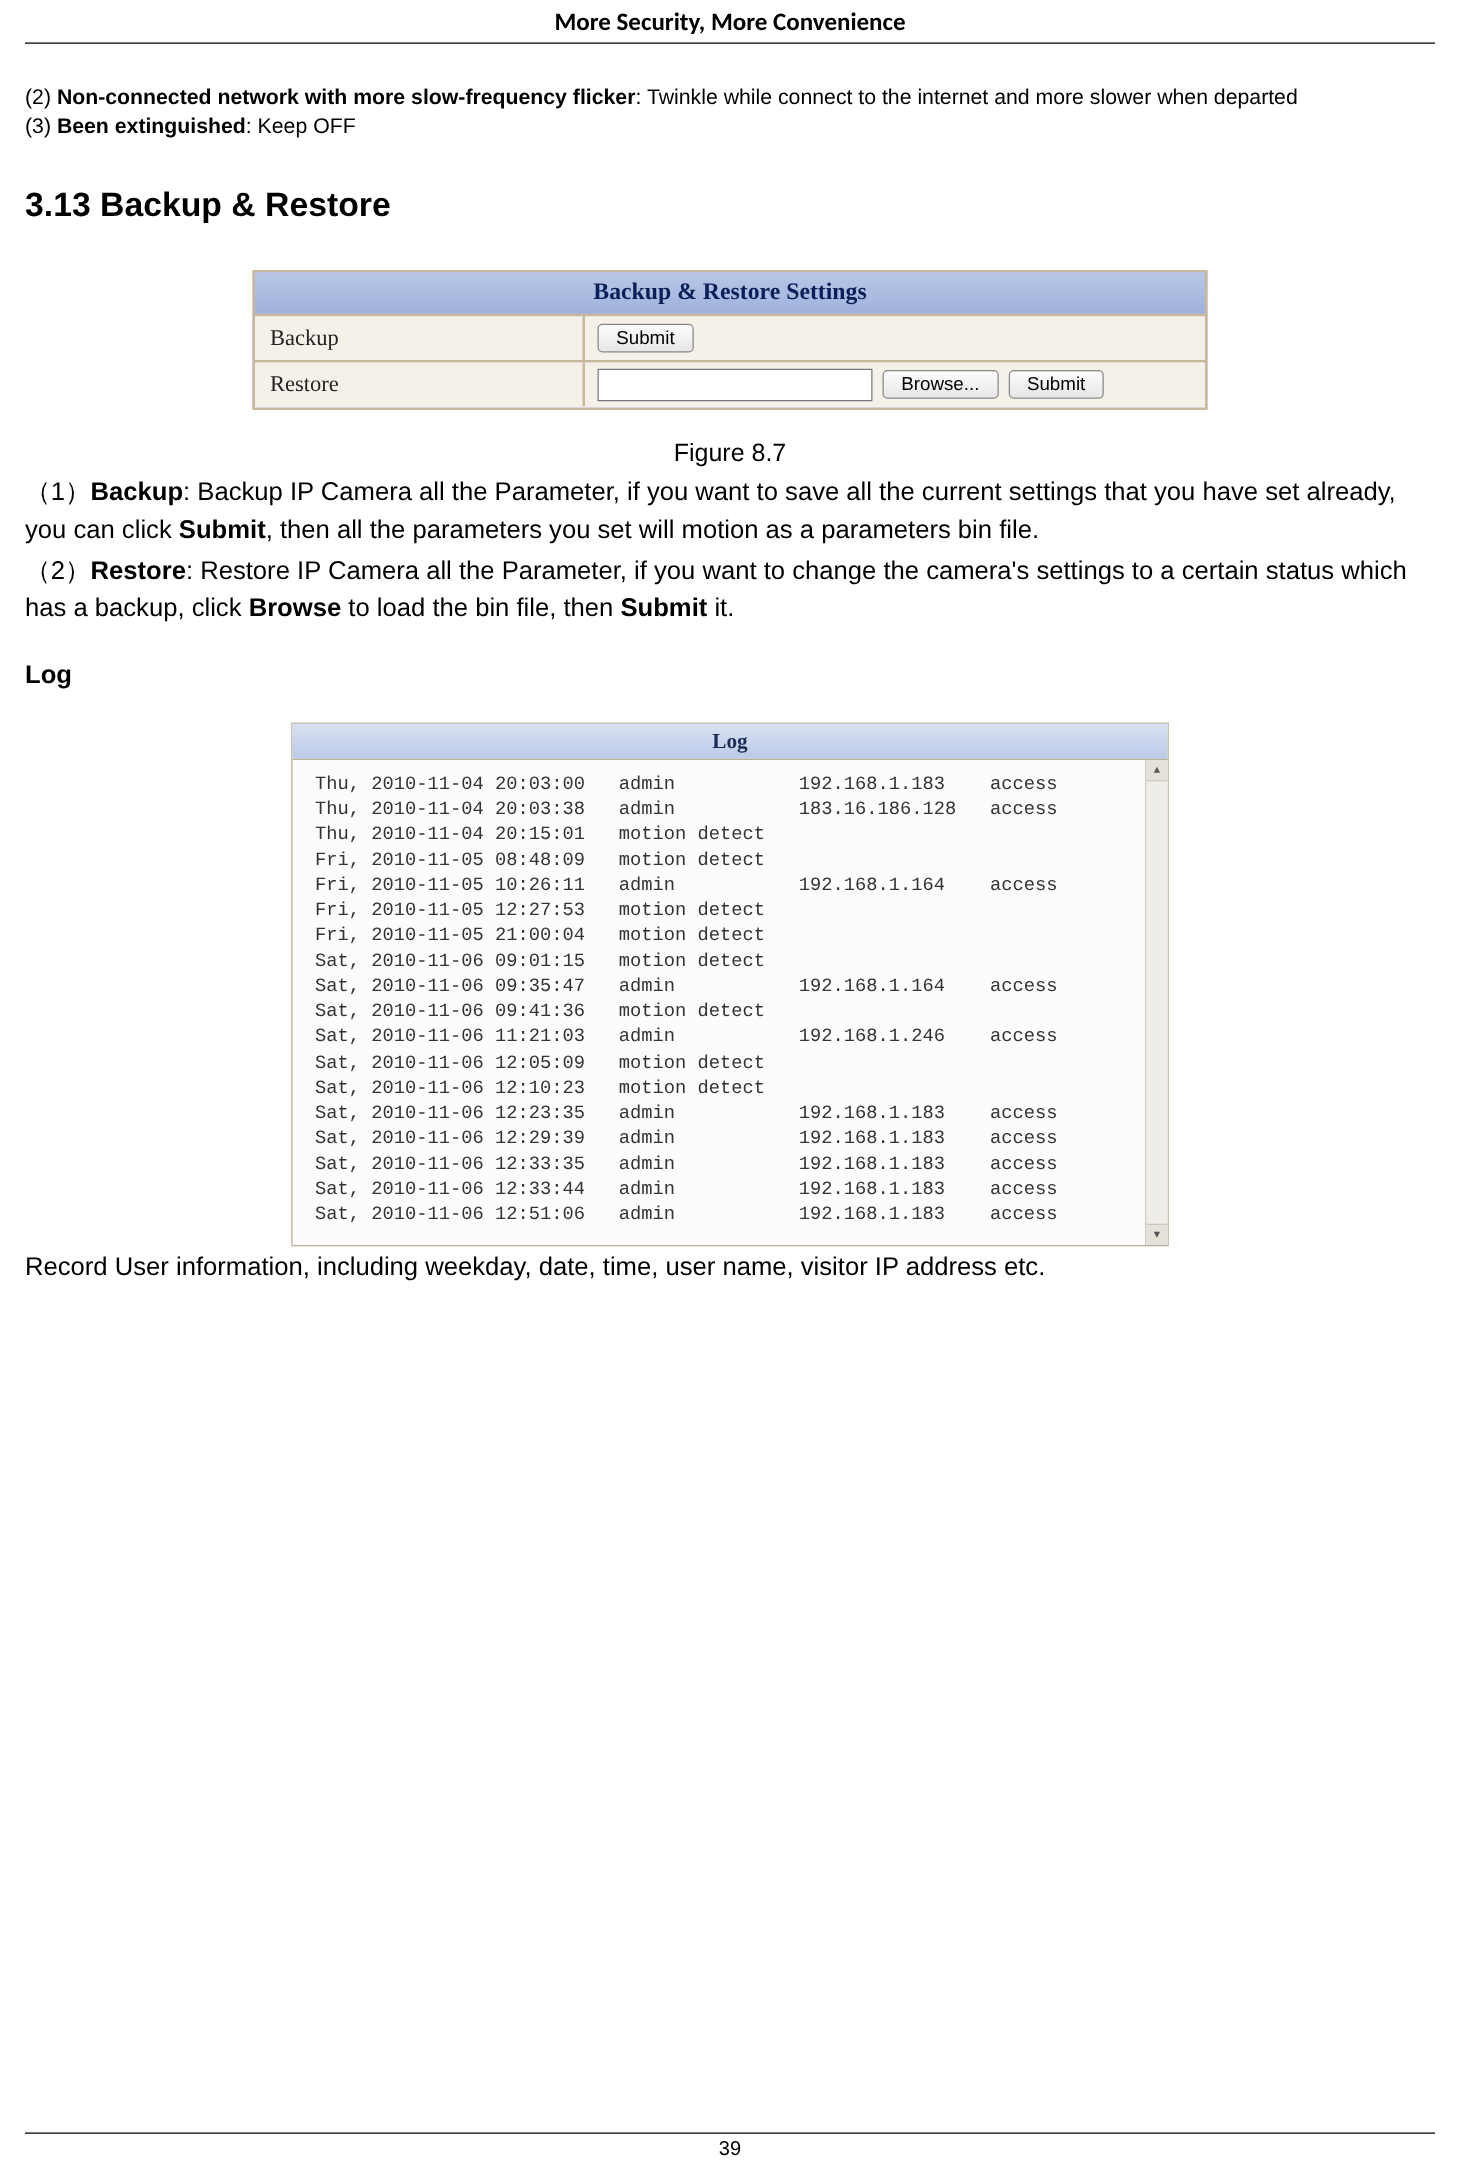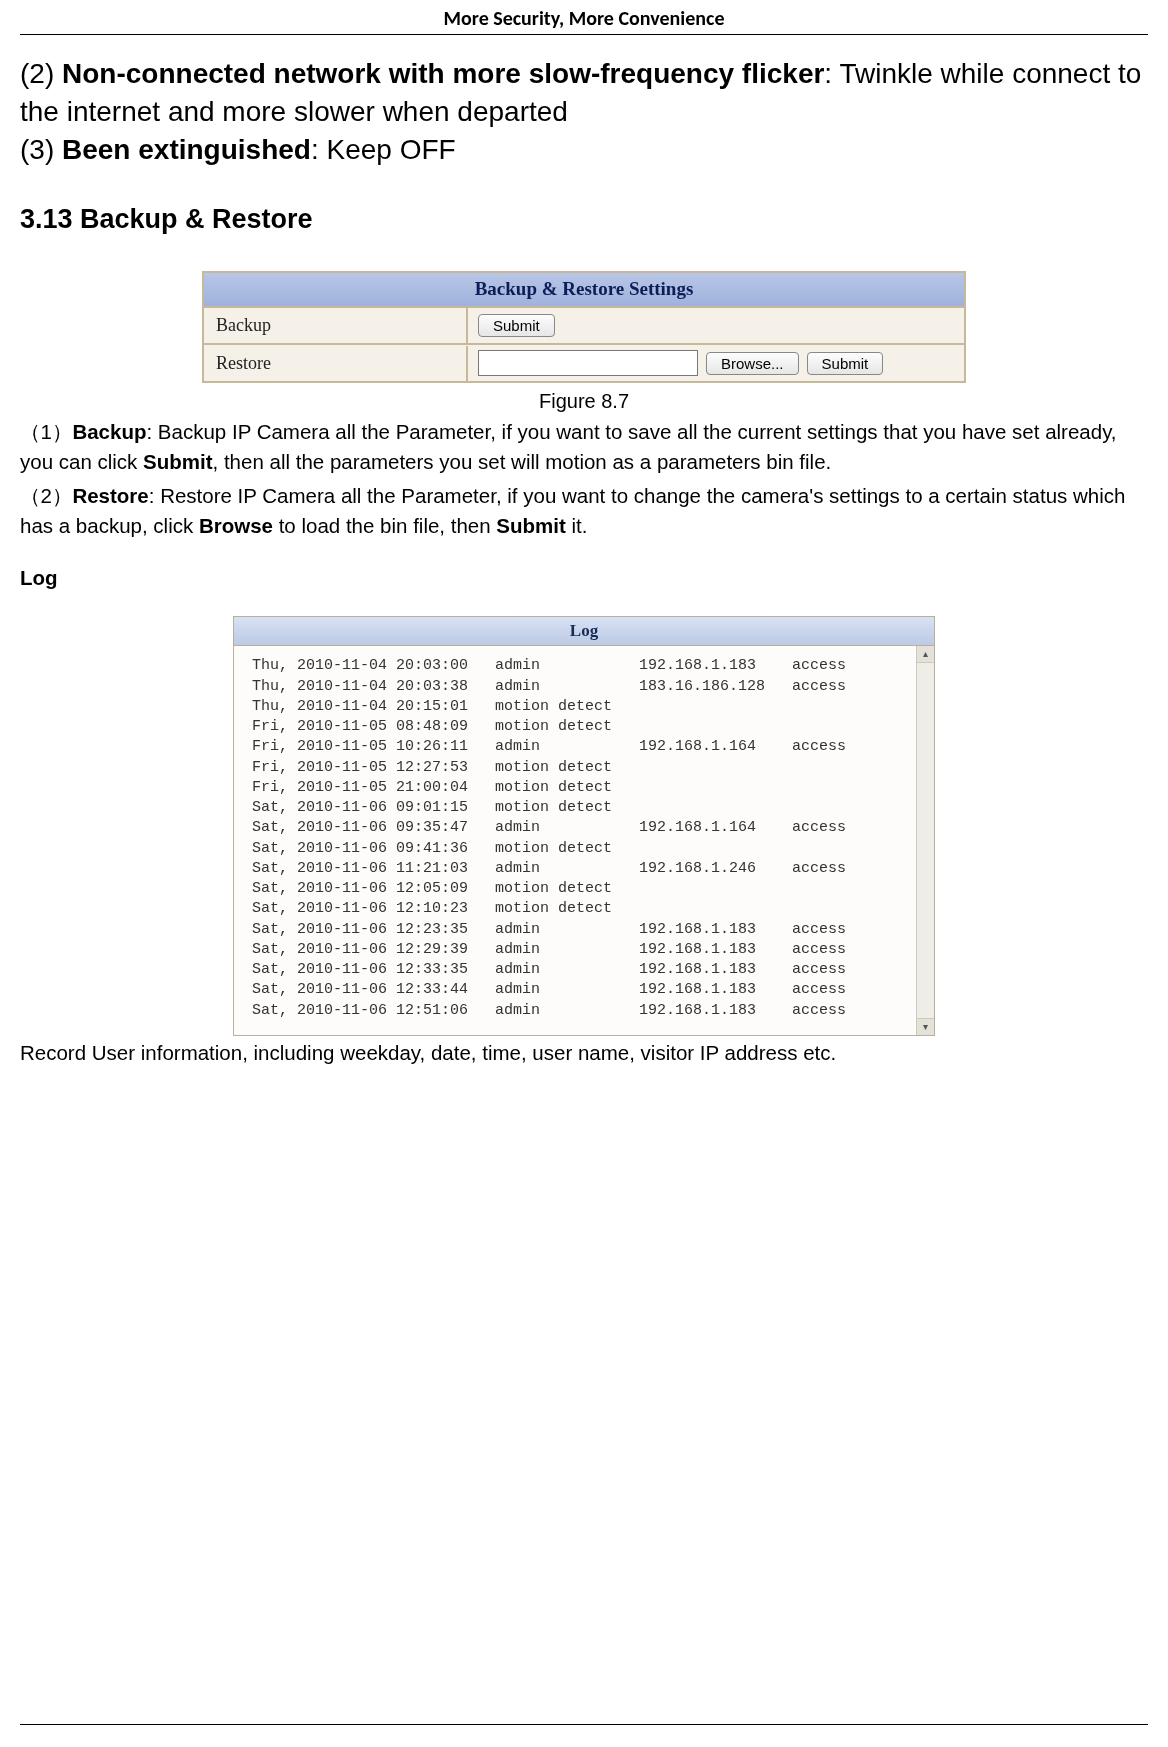--- a/index.html
+++ b/index.html
@@ -18,23 +18,23 @@
   }
   .header-title {
     text-align: center;
     font-weight: bold;
     font-size: 20px;
     padding: 6px 0 4px 0;
     border-bottom: 1.5px solid #000;
     font-family: Calibri, Arial, sans-serif;
   }
   .body-text {
-    font-size: 28px;
+    font-size: 17px;
     line-height: 1.35;
-    margin-top: 20px;
+    margin-top: 32px;
   }
   .body-text .bold { font-weight: bold; }
   .section-heading {
     font-size: 27px;
     font-weight: bold;
     margin-top: 36px;
     margin-bottom: 10px;
   }
   .figure-wrap {
     display: flex;
@@ -92,21 +92,21 @@
     width: 210px;
     height: 22px;
     border: 1px solid #777;
     background: #fff;
     font-size: 14px;
     padding: 1px 4px;
   }
   .fig-caption {
     text-align: center;
     font-size: 20px;
-    margin-top: 7px;
+    margin-top: 24px;
   }
   .para-block {
     font-size: 20.5px;
     line-height: 1.45;
     margin-top: 4px;
   }
   .para-block .bold { font-weight: bold; }
   .sub-heading {
     font-size: 20.5px;
     font-weight: bold;
@@ -251,15 +251,16 @@
         </div>
       </div>
     </div>
   </div>
 
   <div class="para-block" style="margin-top:2px;">Record User information, including weekday, date, time, user name, visitor IP address etc.</div>
 
 
   <div class="footer">
     <div class="footer-line"></div>
+    <div class="footer-num">39</div>
   </div>
 
 </div>
 
 </body></html>

